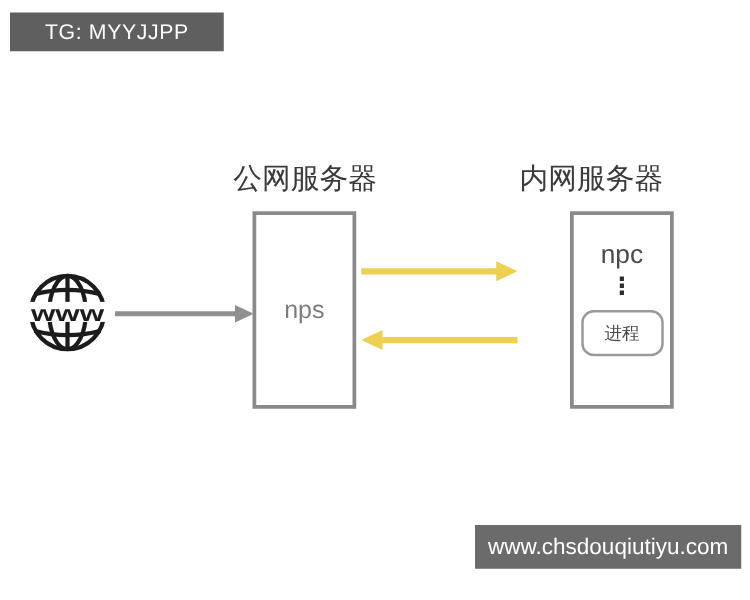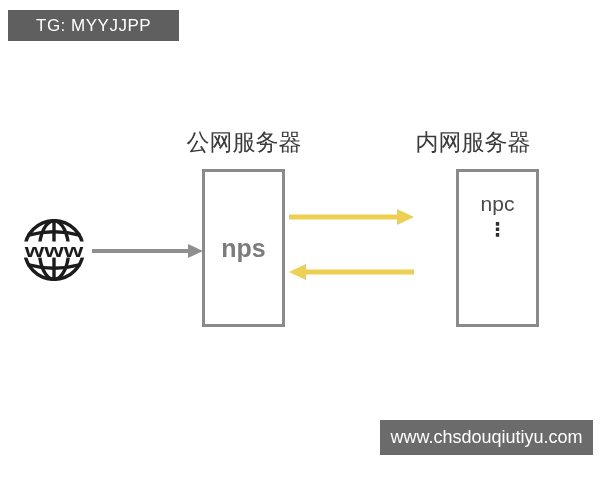--- a/index.html
+++ b/index.html
@@ -43,23 +43,22 @@
   .title-private{left:473px;}
   .server-box{
     position:absolute;top:169px;
     width:83px;height:158px;
     border:3px solid var(--box-border);
     background:#ffffff;
   }
   .box-public{left:202px;display:flex;align-items:center;justify-content:center;}
   .box-private{left:416px;display:flex;flex-direction:column;align-items:center;padding-top:20px;margin-left:40px;}
   .nps-label{
-    font-size:25px;
+    font-size:20px;
     color:var(--nps-color);
-    font-weight:bold;
   }
   .npc-label{
     font-size:21px;
     color:var(--npc-color);
   }
   .v-ellipsis{
     margin-top:4px;
     font-size:19px;
     line-height:20px;
     color:#2e2e2e;
@@ -136,15 +135,18 @@
   <polygon class="arrow-yellow-head" points="18,0 1,8 18,16"></polygon>
 </svg>
 
 <div class="server-box box-public">
   <span class="nps-label">nps</span>
 </div>
 
 <div class="server-box box-private">
   <span class="npc-label">npc</span>
   <span class="v-ellipsis">⋮</span>
+  <div class="process-pill">
+    <span class="process-label">进程</span>
+  </div>
 </div>
 
 <div class="watermark">www.chsdouqiutiyu.com</div>
 
 </body></html>

